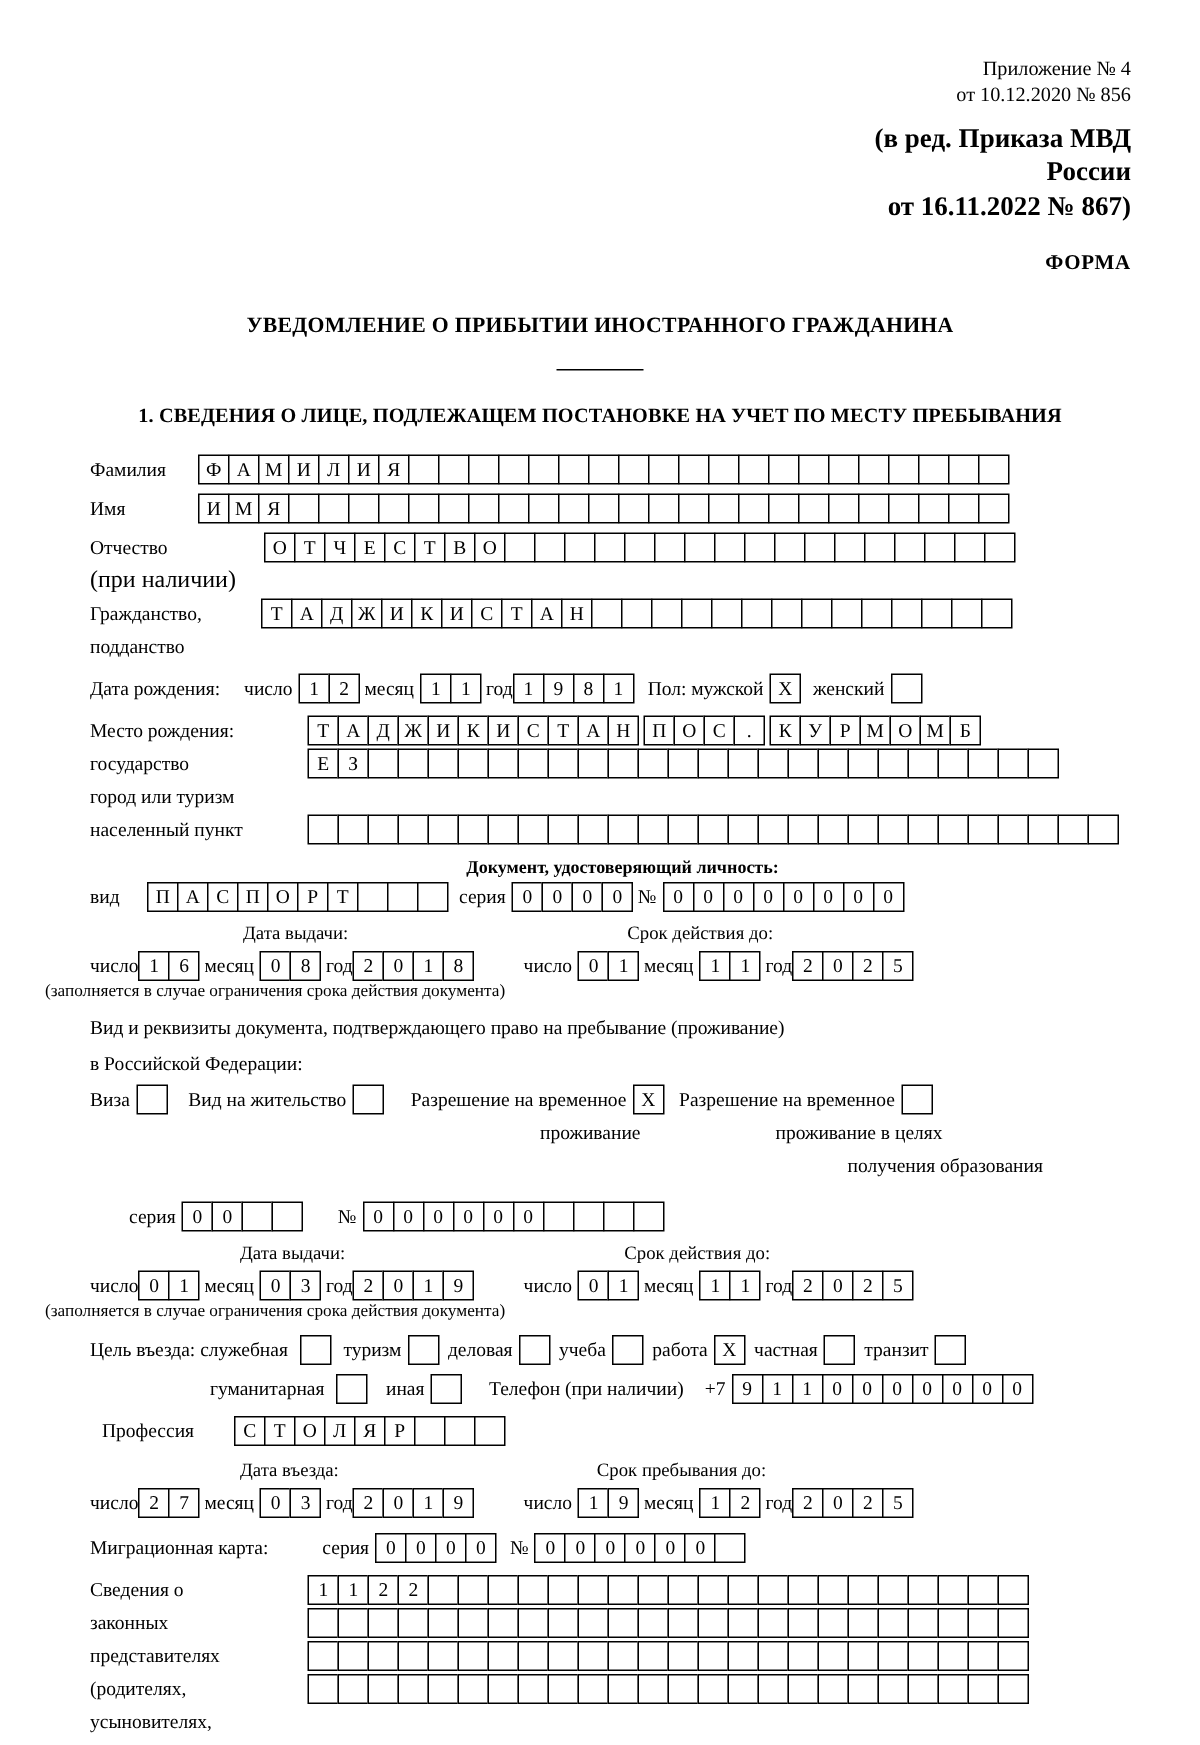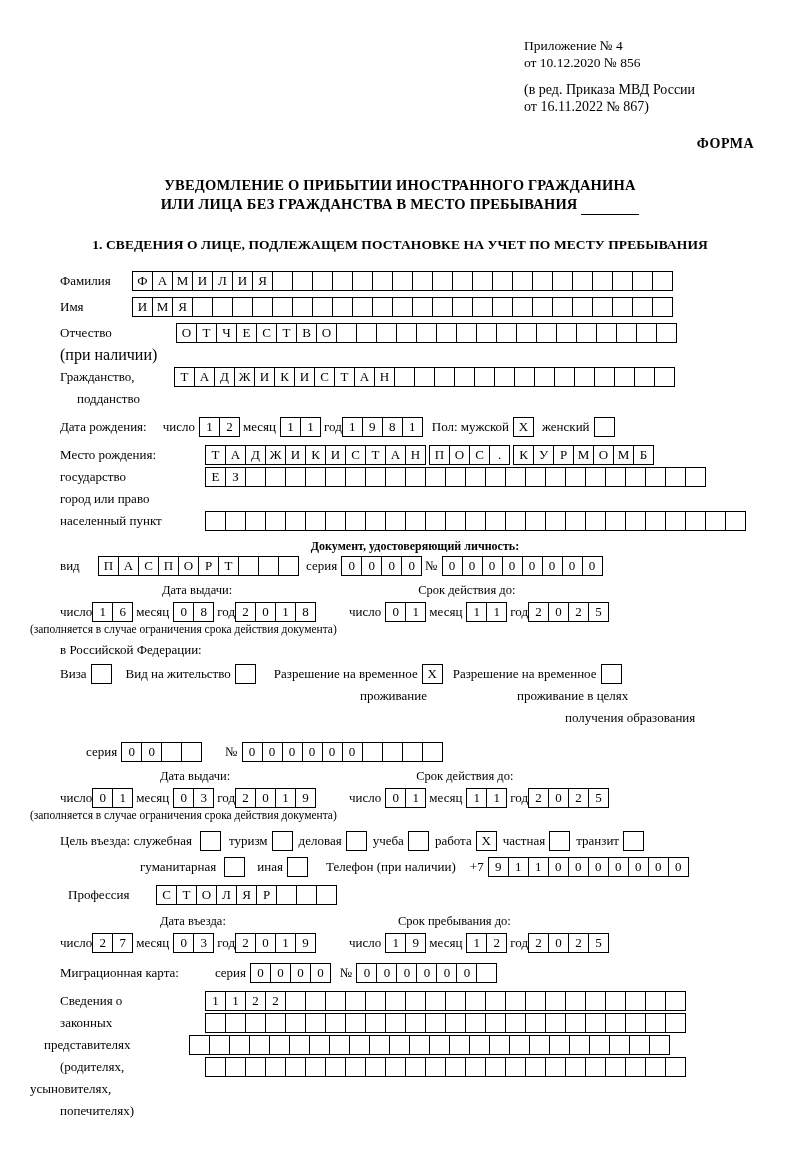--- a/index.html
+++ b/index.html
@@ -18,31 +18,32 @@
   .page {
     position: relative;
     width: 800px;
     height: 1163px;
     box-sizing: border-box;
     padding: 38px 30px 10px 30px;
   }
 
   
   .hdr {
-    text-align: left;
+    text-align: right;
     font-size: 13.5px;
     line-height: 1.25;
     width: 230px;
     margin-left: auto;
     margin-right: 16px;
   }
   .hdr .small {
-    font-size: 14px;
+    font-size: 18px;
     margin-top: 9px;
     line-height: 1.25;
+    font-weight: bold;
   }
   .forma {
     text-align: right;
     font-weight: bold;
     font-size: 14px;
     letter-spacing: .5px;
     margin-top: 20px;
     margin-right: 16px;
   }
 
@@ -141,21 +142,20 @@
     <div>Приложение № 4</div>
     <div>от 10.12.2020 № 856</div>
     <div class="small">(в ред. Приказа МВД России</div>
     <div class="small" style="margin-top:0">от 16.11.2022 № 867)</div>
   </div>
   <div class="forma">ФОРМА</div>
 
   <div class="title">
     <div>УВЕДОМЛЕНИЕ О ПРИБЫТИИ ИНОСТРАННОГО ГРАЖДАНИНА</div>
     <div>
-      <span>ИЛИ ЛИЦА БЕЗ ГРАЖДАНСТВА В МЕСТО ПРЕБЫВАНИЯ</span>
       <span class="blank"></span>
     </div>
   </div>
 
   <div class="section-title">1. СВЕДЕНИЯ О ЛИЦЕ, ПОДЛЕЖАЩЕМ ПОСТАНОВКЕ НА УЧЕТ ПО МЕСТУ ПРЕБЫВАНИЯ</div>
 
   <div class="row" style="margin-top:18px">
     <div class="lbl" style="width:72px; margin-left:30px">Фамилия</div>
     <div class="boxes" id="surname-boxes">
         <div class="bx">Ф</div>
@@ -279,21 +279,21 @@
         <div class="bx"></div>
         <div class="bx"></div>
         <div class="bx"></div>
         <div class="bx"></div>
         <div class="bx"></div>
         <div class="bx"></div>
         <div class="bx"></div>
       </div>
   </div>
   <div class="row tight">
-    <div class="lbl" style="width:114px; margin-left:47px">подданство</div>
+    <div class="lbl" style="width:114px; margin-left:30px">подданство</div>
   </div>
 
   <div class="row" style="margin-top:8px">
     <div class="lbl" style="margin-left:30px">Дата рождения:</div>
     <div class="gap-lg"></div>
     <div class="lbl">число</div>
     <div class="gap-sm"></div>
     <div class="boxes" id="birth-day">
         <div class="bx">1</div>
         <div class="bx">2</div>
@@ -380,21 +380,21 @@
         <div class="bx"></div>
         <div class="bx"></div>
         <div class="bx"></div>
         <div class="bx"></div>
         <div class="bx"></div>
         <div class="bx"></div>
         <div class="bx"></div>
       </div>
   </div>
   <div class="row tight">
-    <div class="lbl" style="width:145px; margin-left:30px">город или право</div>
+    <div class="lbl" style="width:145px; margin-left:30px">город или туризм</div>
   </div>
   <div class="row tight">
     <div class="lbl" style="width:145px; margin-left:30px">населенный пункт</div>
     <div class="boxes" id="bp-line4">
         <div class="bx"></div>
         <div class="bx"></div>
         <div class="bx"></div>
         <div class="bx"></div>
         <div class="bx"></div>
         <div class="bx"></div>
@@ -507,20 +507,21 @@
     <div class="lbl">год</div>
     <div class="boxes" id="doc-valid-year">
         <div class="bx">2</div>
         <div class="bx">0</div>
         <div class="bx">2</div>
         <div class="bx">5</div>
       </div>
   </div>
   <div class="note-right">(заполняется в случае ограничения срока действия документа)</div>
 
+  <div class="plain" style="margin-left:30px">Вид и реквизиты документа, подтверждающего право на пребывание (проживание)</div>
   <div class="plain" style="margin-left:30px; margin-top:6px">в Российской Федерации:</div>
 
   <div class="row" style="margin-top:6px">
     <div class="lbl" style="margin-left:30px">Виза</div>
     <div class="gap-sm"></div>
     <div class="single"></div>
     <div class="lbl" style="padding-left:14px">Вид на жительство</div>
     <div class="gap-sm"></div>
     <div class="single"></div>
     <div class="lbl" style="padding-left:18px">Разрешение на временное</div>
@@ -804,21 +805,21 @@
         <div class="bx"></div>
         <div class="bx"></div>
         <div class="bx"></div>
         <div class="bx"></div>
         <div class="bx"></div>
         <div class="bx"></div>
         <div class="bx"></div>
       </div>
   </div>
   <div class="row tight">
-    <div class="lbl" style="width:145px; margin-left:14px">представителях</div>
+    <div class="lbl" style="width:145px; margin-left:30px">представителях</div>
     <div class="boxes" id="legal-3">
         <div class="bx"></div>
         <div class="bx"></div>
         <div class="bx"></div>
         <div class="bx"></div>
         <div class="bx"></div>
         <div class="bx"></div>
         <div class="bx"></div>
         <div class="bx"></div>
         <div class="bx"></div>
@@ -862,19 +863,19 @@
         <div class="bx"></div>
         <div class="bx"></div>
         <div class="bx"></div>
         <div class="bx"></div>
         <div class="bx"></div>
         <div class="bx"></div>
         <div class="bx"></div>
       </div>
   </div>
   <div class="row tight">
-    <div class="lbl" style="width:145px; ">усыновителях,</div>
+    <div class="lbl" style="width:145px; margin-left:30px">усыновителях,</div>
   </div>
   <div class="row tight">
     <div class="lbl" style="width:145px; margin-left:30px">попечителях)</div>
   </div>
 
 </div>
 
 </body></html>

